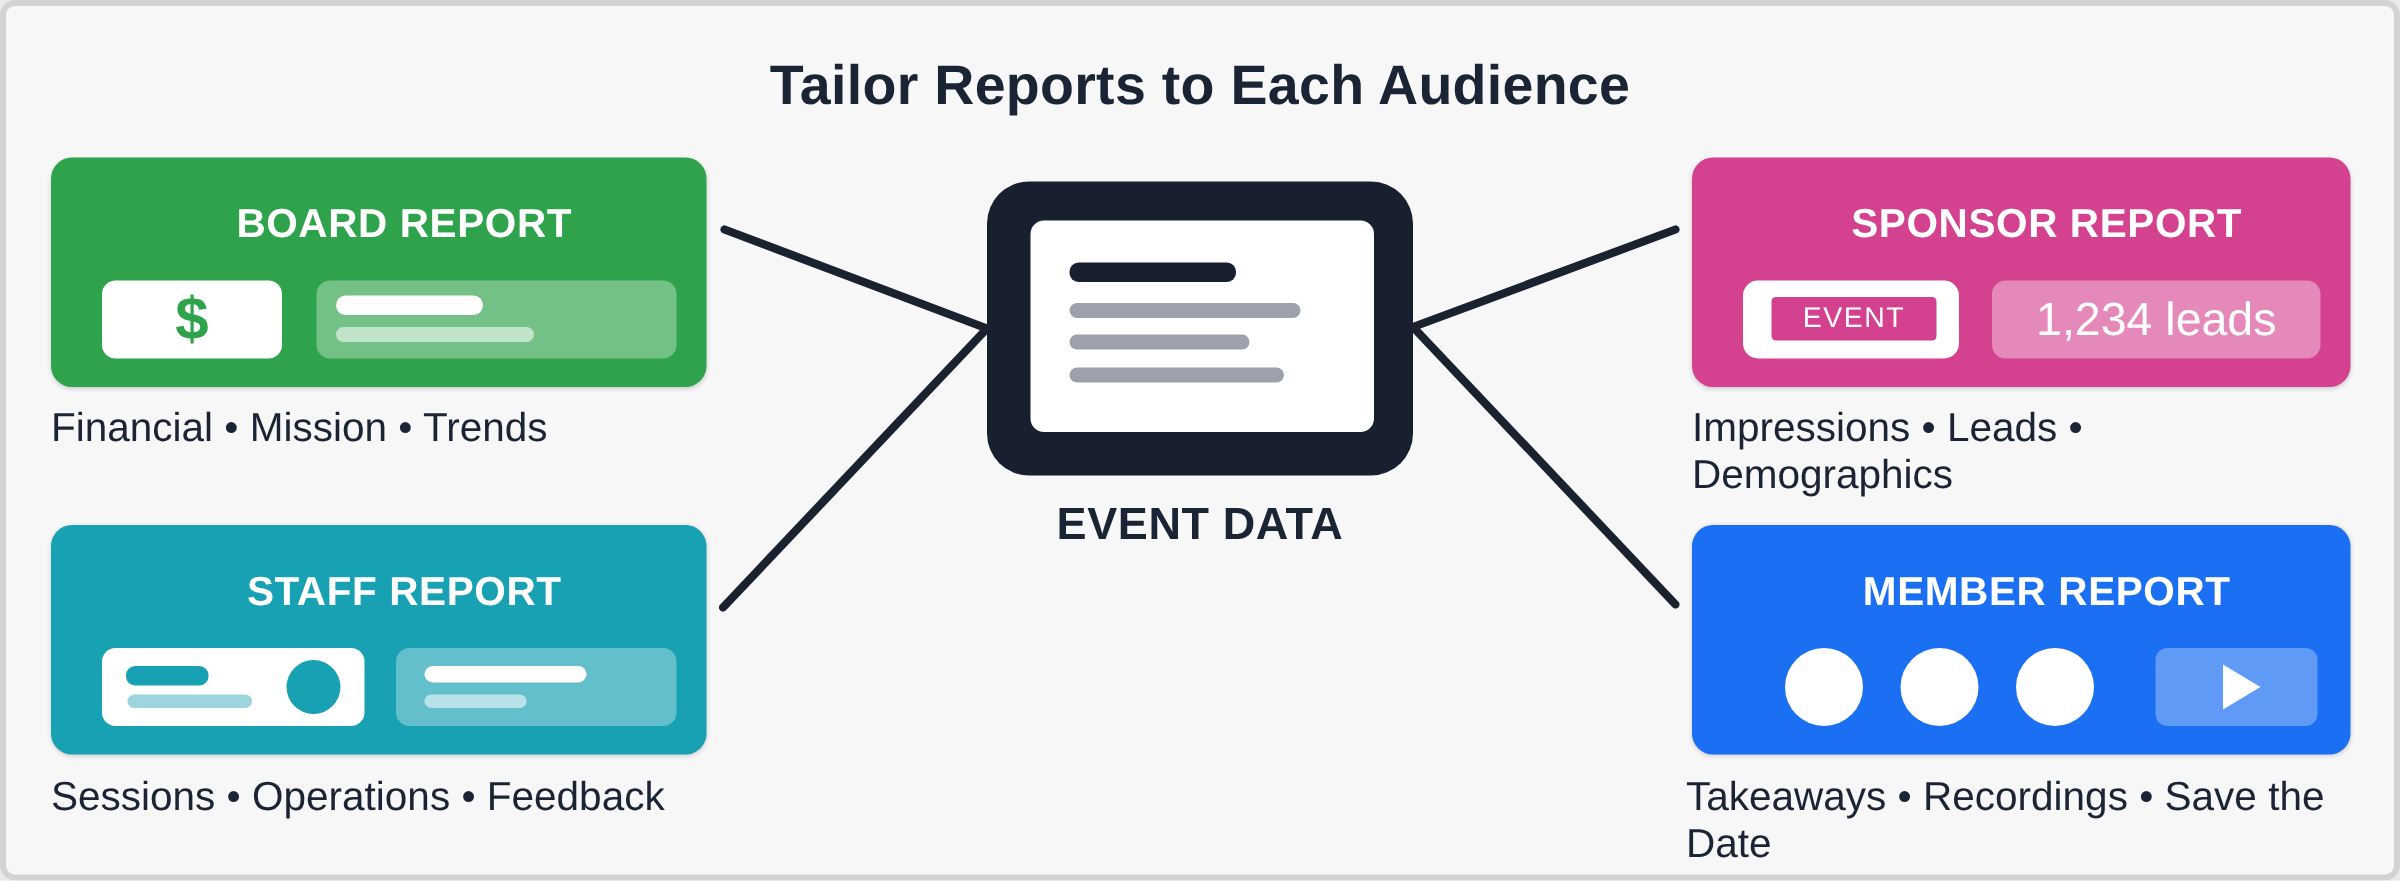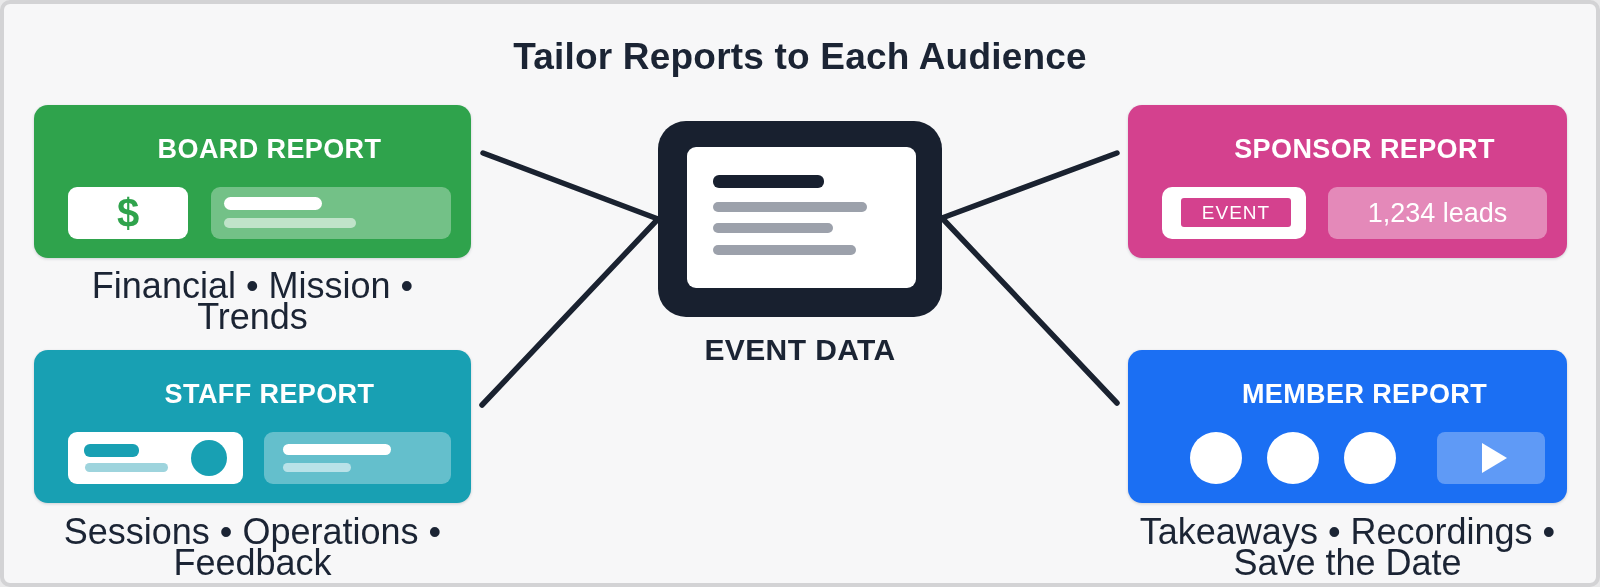--- a/index.html
+++ b/index.html
@@ -84,41 +84,41 @@
   .logo-inner {
     flex: 1; background: var(--sponsor-pink, #D4418E); border-radius: 3px;
     display: flex; align-items: center; justify-content: center;
     color: #fff; font-size: 19px; letter-spacing: 1px;
   }
   .ghost-sponsor {
     margin-left: 22px; width: 219px;
     background: rgba(255,255,255,0.38);
     display: flex; align-items: center; justify-content: center;
   }
-  .stat-text { color: #fff; font-size: 27px; text-align: right; }
+  .stat-text { color: #fff; font-size: 31px; text-align: right; }
 
   
   .mcircle { width: 52px; height: 52px; border-radius: 50%; background: #fff; flex: none; }
   .mc-1 { margin-left: 62px; } .mc-2, .mc-3 { margin-left: 25px; }
   .play-box {
     margin-left: 41px; width: 108px; height: 52px; border-radius: 8px;
     background: rgba(255,255,255,0.3);
     display: flex; align-items: center; justify-content: center;
   }
   .play-tri {
     width: 0; height: 0;
     border-top: 15px solid transparent; border-bottom: 15px solid transparent;
     border-left: 25px solid #fff;
     margin-left: 6px;
   }
 
   
   .caption {
-    position: absolute; text-align: center; z-index: 1;
-    font-size: 36px; color: var(--ink, #1B2434); line-height: 31px;
+    position: absolute; z-index: 1;
+    font-size: 27px; color: var(--ink, #1B2434); line-height: 31px;
   }
   .cap-board   { left: 30px;   top: 266px; width: 437px; }
   .cap-staff   { left: 30px;   top: 512px; width: 437px; }
   .cap-sponsor { left: 1124px; top: 266px; width: 439px; }
   .cap-member  { left: 1120px; top: 512px; width: 447px; }
 
   
   .tablet {
     position: absolute; left: 654px; top: 117px;
     width: 284px; height: 196px;
@@ -201,20 +201,21 @@
     <div class="card-title">SPONSOR REPORT</div>
     <div class="card-row">
       <div class="logo-outer">
         <div class="logo-inner">EVENT</div>
       </div>
       <div class="ghost-box ghost-sponsor">
         <span class="stat-text">1,234 leads</span>
       </div>
     </div>
   </div>
+  <div class="caption cap-sponsor">Impressions • Leads • Demographics</div>
 
   <div class="card card-member">
     <div class="card-title">MEMBER REPORT</div>
     <div class="card-row">
       <div class="mcircle mc-1"></div>
       <div class="mcircle mc-2"></div>
       <div class="mcircle mc-3"></div>
       <div class="play-box">
         <div class="play-tri"></div>
       </div>

